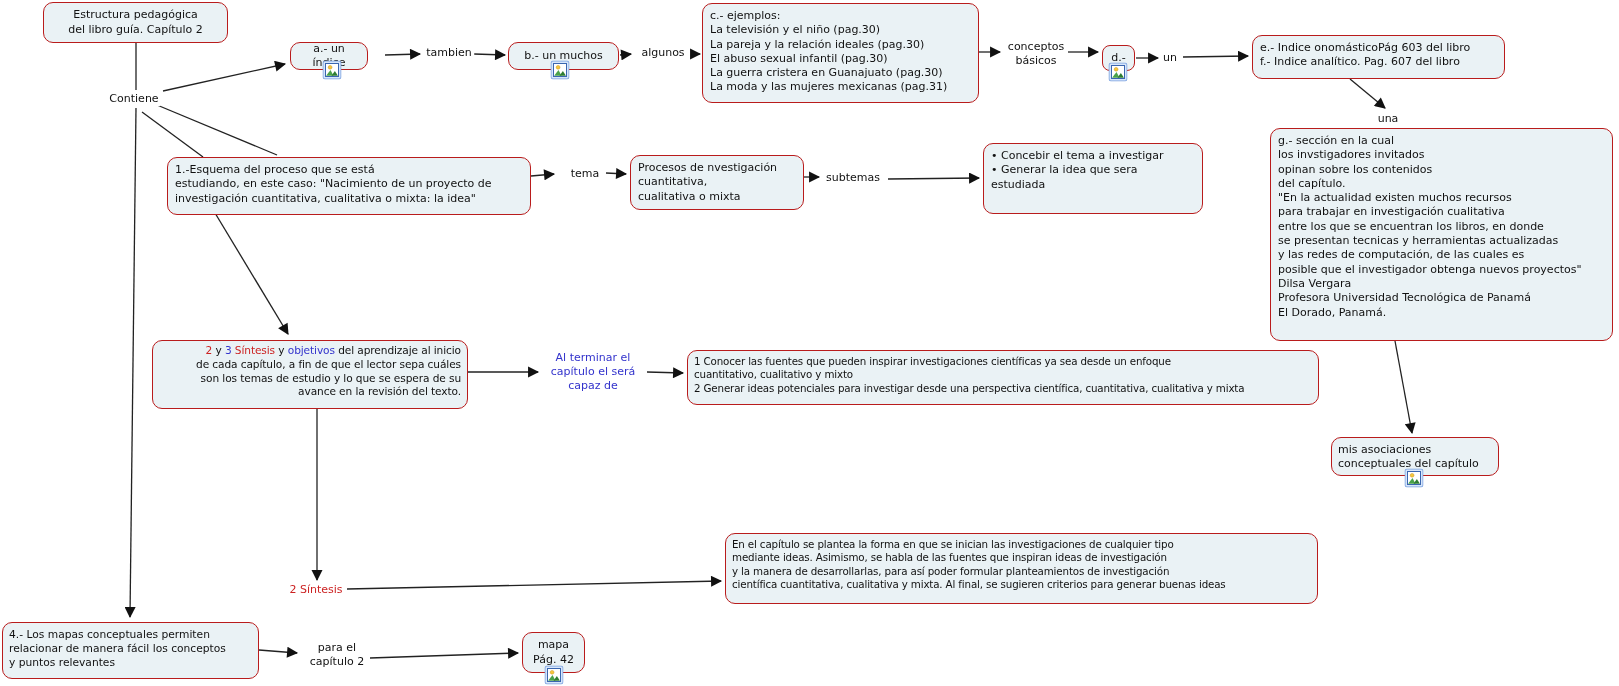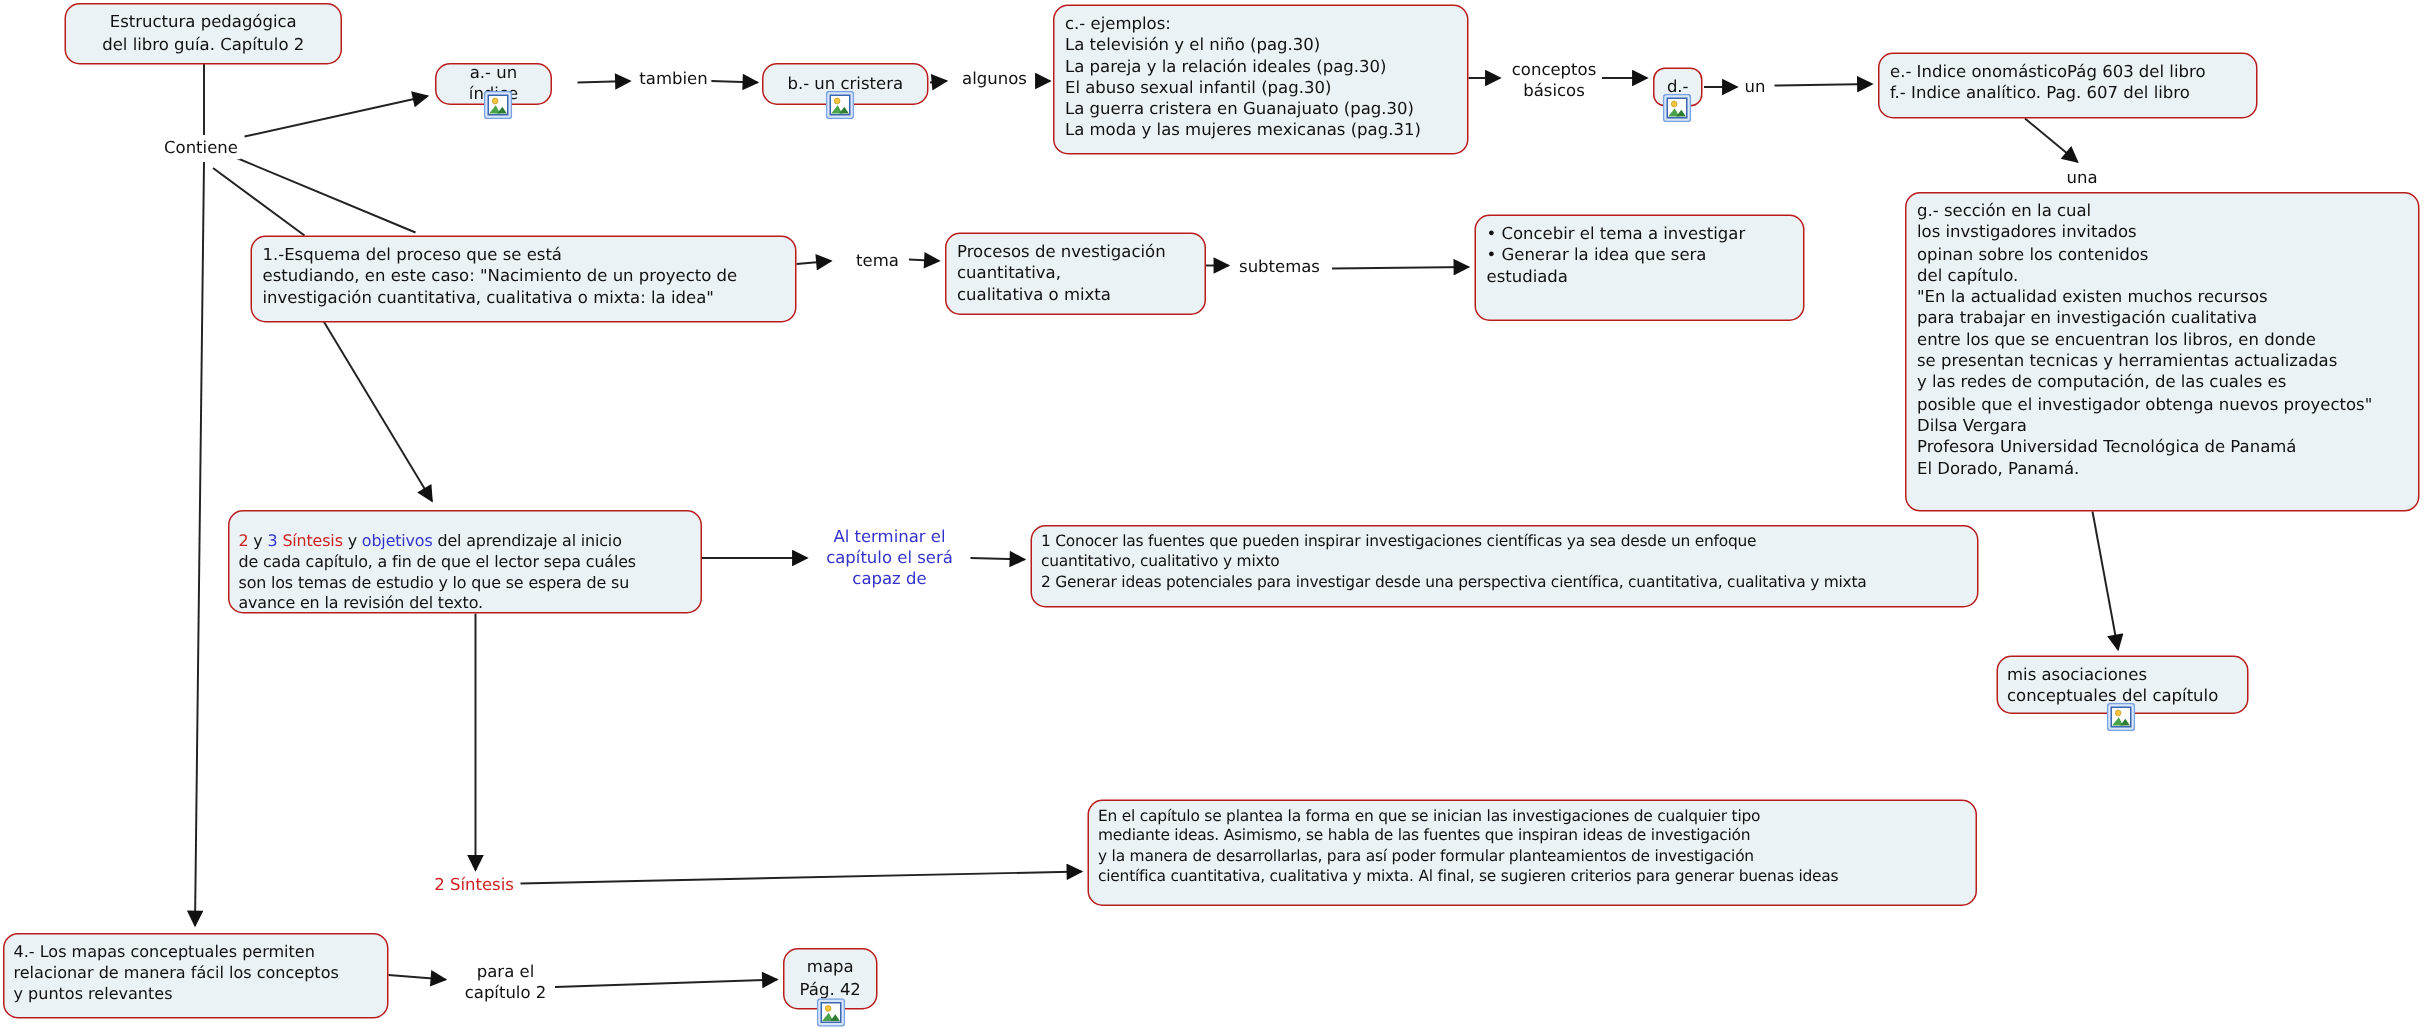--- a/index.html
+++ b/index.html
@@ -6,21 +6,21 @@
   .cmap{position:relative;width:1619px;height:686px;background:#ffffff;overflow:hidden;
         font-family:"DejaVu Sans","Liberation Sans",sans-serif;color:#111;}
   .wires{position:absolute;left:0;top:0;z-index:1;}
   .cbox{position:absolute;box-sizing:border-box;z-index:2;
         background:#eaf2f5;border:1px solid #b91c1c;border-radius:10px;
         padding:5px 7px;font-size:11px;line-height:1.3;color:#111;}
   .cbox .txt{white-space:pre-line;display:block;}
   .cbox.center{display:flex;align-items:center;justify-content:center;text-align:center;}
   .f108{font-size:11px;}
   .f107{font-size:10.7px;padding:5px 6px;}
-  .f106{font-size:10.6px;letter-spacing:-0.1px;padding:14px 6px;}
+  .f106{font-size:10.6px;letter-spacing:-0.1px;padding:3px 6px;text-align:right;}
   .f103{font-size:10.3px;letter-spacing:-0.15px;padding:4px 6px;}
   .p5{padding:5px 6px;}
   .lbl{position:absolute;transform:translate(-50%,-50%);z-index:2;
        font-size:11px;line-height:1.25;text-align:center;white-space:pre-line;
        background:#ffffff;padding:0 2px;color:#111;}
   .lbl.blue{color:#3333cc;}
   .lbl.red{color:#cc2222;}
   .seg-red{color:#cc2222;}
   .seg-blue{color:#3333cc;}
   .ricon{position:absolute;transform:translate(-50%,-50%);z-index:3;width:19px;height:19px;}
@@ -76,21 +76,21 @@
   </div>
   <svg class="ricon" style="left:332px;top:70px;" viewBox="0 0 19 19">
     <rect x="0.5" y="0.5" width="18" height="18" rx="2" fill="#d7e6fa" stroke="#7aa1e0"></rect>
     <rect x="3" y="3" width="13" height="13" fill="#ffffff" stroke="#3a66b0"></rect>
     <circle cx="7.6" cy="6.8" r="1.9" fill="#f6c63c" stroke="#c9992a" stroke-width="0.5"></circle>
     <path d="M3.6 15.2 L8 9.6 L11 15.2 Z" fill="#4aa24a"></path>
     <path d="M9 15.2 L12.4 10.6 L15.4 15.2 Z" fill="#2e7d32"></path>
   </svg>
 
   <div class="cbox center" style="left:508px;top:42px;width:111px;height:28px;">
-    <span class="txt">b.- un cristera</span>
+    <span class="txt">b.- un muchos</span>
   </div>
   <svg class="ricon" style="left:560px;top:70px;" viewBox="0 0 19 19">
     <rect x="0.5" y="0.5" width="18" height="18" rx="2" fill="#d7e6fa" stroke="#7aa1e0"></rect>
     <rect x="3" y="3" width="13" height="13" fill="#ffffff" stroke="#3a66b0"></rect>
     <circle cx="7.6" cy="6.8" r="1.9" fill="#f6c63c" stroke="#c9992a" stroke-width="0.5"></circle>
     <path d="M3.6 15.2 L8 9.6 L11 15.2 Z" fill="#4aa24a"></path>
     <path d="M9 15.2 L12.4 10.6 L15.4 15.2 Z" fill="#2e7d32"></path>
   </svg>
 
   <div class="cbox" style="left:702px;top:3px;width:277px;height:100px;">

